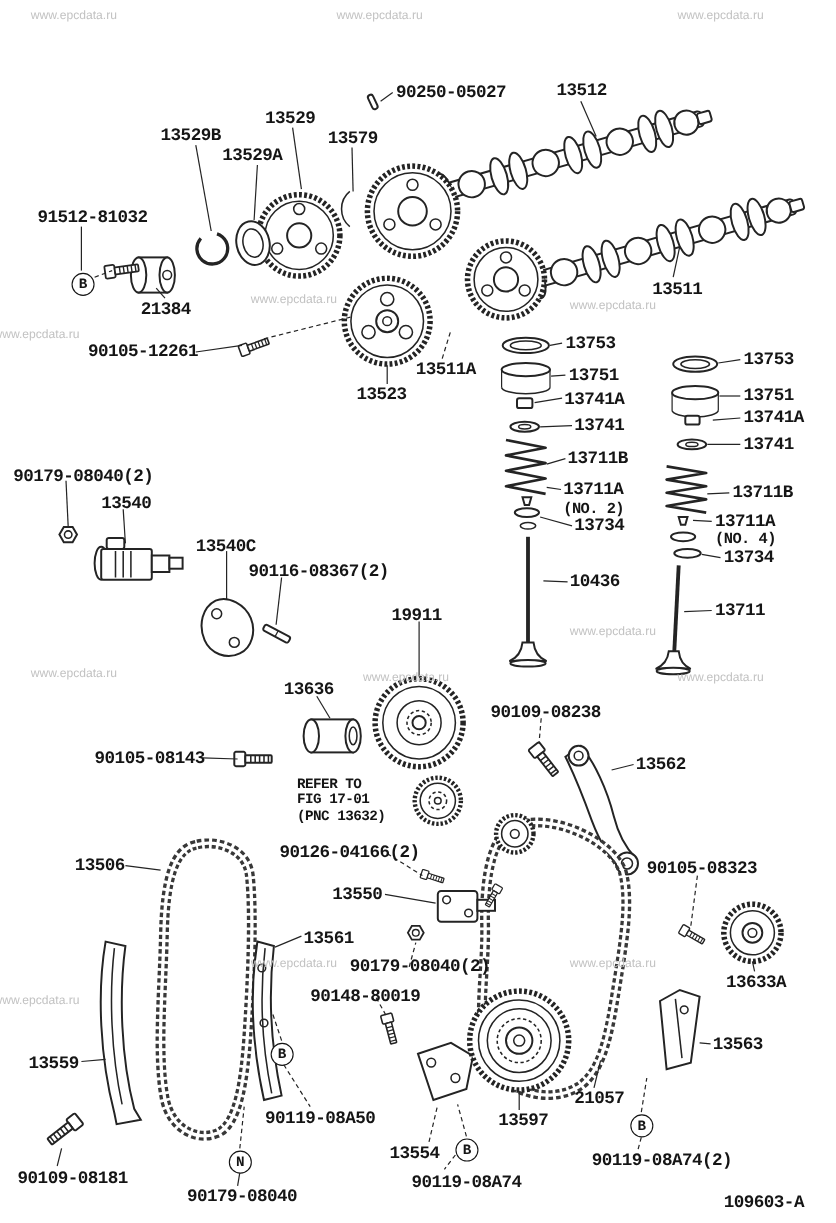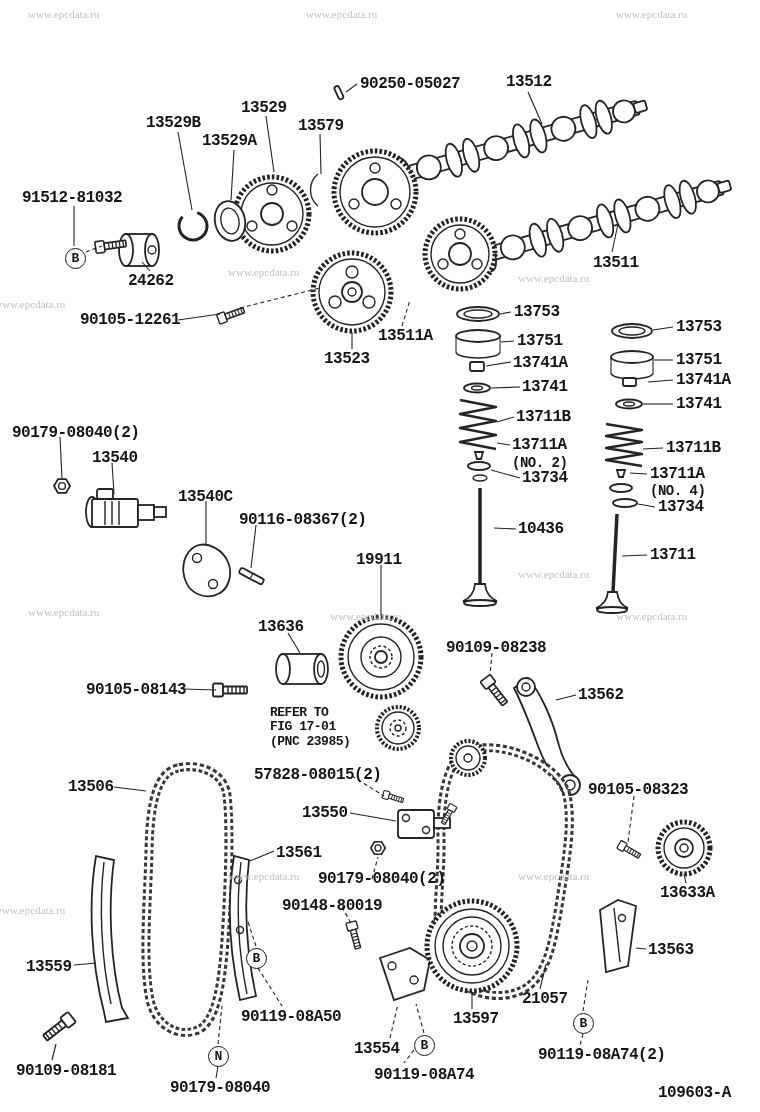--- a/index.html
+++ b/index.html
@@ -8,21 +8,21 @@
     overflow:hidden; font-family:"Liberation Mono","DejaVu Sans Mono",monospace;
   }
   svg.art { position:absolute; left:0; top:0; }
   .lbl {
     position:absolute; font-weight:bold; font-size:16px; line-height:1;
     color:#151515; letter-spacing:-0.5px; white-space:nowrap;
   }
   .lbl.md { font-size:14px; }
   .lbl.sm { font-size:13px;font-family:Liberation Mono, monospace; }
   .wm {
-    position:absolute; font-family:Liberation Serif, serif; font-size:11px;
+    position:absolute; font-family:Liberation Sans, sans-serif; font-size:11px;
     color:#c2c2c2; white-space:nowrap; letter-spacing:0;
   }
   .callout {
     position:absolute; width:19px; height:19px; border:1.8px solid #151515;
     border-radius:50%; background:#fff; display:flex; align-items:center;
     justify-content:center; font-size:13px; font-weight:bold; color:#151515;
   }
   
   .p  { fill:#ffffff; stroke:#242424; stroke-width:1.8; }
   .pn { fill:none; stroke:#242424; stroke-width:1.4; }
@@ -368,22 +368,22 @@
   <div class="wm" style="left:228px;top:870px">www.epcdata.ru</div>
   <div class="wm" style="left:518px;top:870px">www.epcdata.ru</div>
   <div class="wm" style="left:-6px;top:904px">www.epcdata.ru</div>
 
   <div class="lbl" style="left:360px;top:76px">90250-05027</div>
   <div class="lbl" style="left:506px;top:74px">13512</div>
   <div class="lbl" style="left:241px;top:100px">13529</div>
   <div class="lbl" style="left:146px;top:115px">13529B</div>
   <div class="lbl" style="left:202px;top:133px">13529A</div>
   <div class="lbl" style="left:298px;top:118px">13579</div>
-  <div class="lbl" style="left:22px;top:190px">91512-81032</div>
-  <div class="lbl" style="left:128px;top:273px">24262</div>
+  <div class="lbl" style="left:34px;top:190px">91512-81032</div>
+  <div class="lbl" style="left:128px;top:273px">21384</div>
   <div class="lbl" style="left:593px;top:255px">13511</div>
   <div class="lbl" style="left:80px;top:312px">90105-12261</div>
   <div class="lbl" style="left:324px;top:351px">13523</div>
   <div class="lbl" style="left:378px;top:328px">13511A</div>
   <div class="lbl" style="left:514px;top:304px">13753</div>
   <div class="lbl" style="left:517px;top:333px">13751</div>
   <div class="lbl" style="left:513px;top:355px">13741A</div>
   <div class="lbl" style="left:522px;top:379px">13741</div>
   <div class="lbl" style="left:516px;top:409px">13711B</div>
   <div class="lbl" style="left:512px;top:437px">13711A</div>
@@ -395,31 +395,31 @@
   <div class="lbl" style="left:676px;top:372px">13741A</div>
   <div class="lbl" style="left:676px;top:396px">13741</div>
   <div class="lbl" style="left:666px;top:440px">13711B</div>
   <div class="lbl" style="left:650px;top:466px">13711A</div>
   <div class="lbl md" style="left:650px;top:484px">(NO. 4)</div>
   <div class="lbl" style="left:658px;top:499px">13734</div>
   <div class="lbl" style="left:650px;top:547px">13711</div>
   <div class="lbl" style="left:12px;top:425px">90179-08040(2)</div>
   <div class="lbl" style="left:92px;top:450px">13540</div>
   <div class="lbl" style="left:178px;top:489px">13540C</div>
-  <div class="lbl" style="left:239px;top:512px">90116-08367(2)</div>
+  <div class="lbl" style="left:226px;top:512px">90116-08367(2)</div>
   <div class="lbl" style="left:356px;top:552px">19911</div>
   <div class="lbl" style="left:258px;top:619px">13636</div>
   <div class="lbl" style="left:86px;top:682px">90105-08143</div>
   <div class="lbl sm" style="left:270px;top:706px">REFER TO</div>
   <div class="lbl sm" style="left:270px;top:720px">FIG 17-01</div>
-  <div class="lbl sm" style="left:270px;top:735px">(PNC 23985)</div>
+  <div class="lbl sm" style="left:270px;top:735px">(PNC 13632)</div>
   <div class="lbl" style="left:446px;top:640px">90109-08238</div>
   <div class="lbl" style="left:578px;top:687px">13562</div>
   <div class="lbl" style="left:68px;top:779px">13506</div>
-  <div class="lbl" style="left:254px;top:767px">57828-08015(2)</div>
+  <div class="lbl" style="left:254px;top:767px">90126-04166(2)</div>
   <div class="lbl" style="left:302px;top:805px">13550</div>
   <div class="lbl" style="left:588px;top:782px">90105-08323</div>
   <div class="lbl" style="left:276px;top:845px">13561</div>
   <div class="lbl" style="left:318px;top:871px">90179-08040(2)</div>
   <div class="lbl" style="left:282px;top:898px">90148-80019</div>
   <div class="lbl" style="left:660px;top:885px">13633A</div>
   <div class="lbl" style="left:26px;top:959px">13559</div>
   <div class="lbl" style="left:648px;top:942px">13563</div>
   <div class="lbl" style="left:522px;top:991px">21057</div>
   <div class="lbl" style="left:453px;top:1011px">13597</div>

